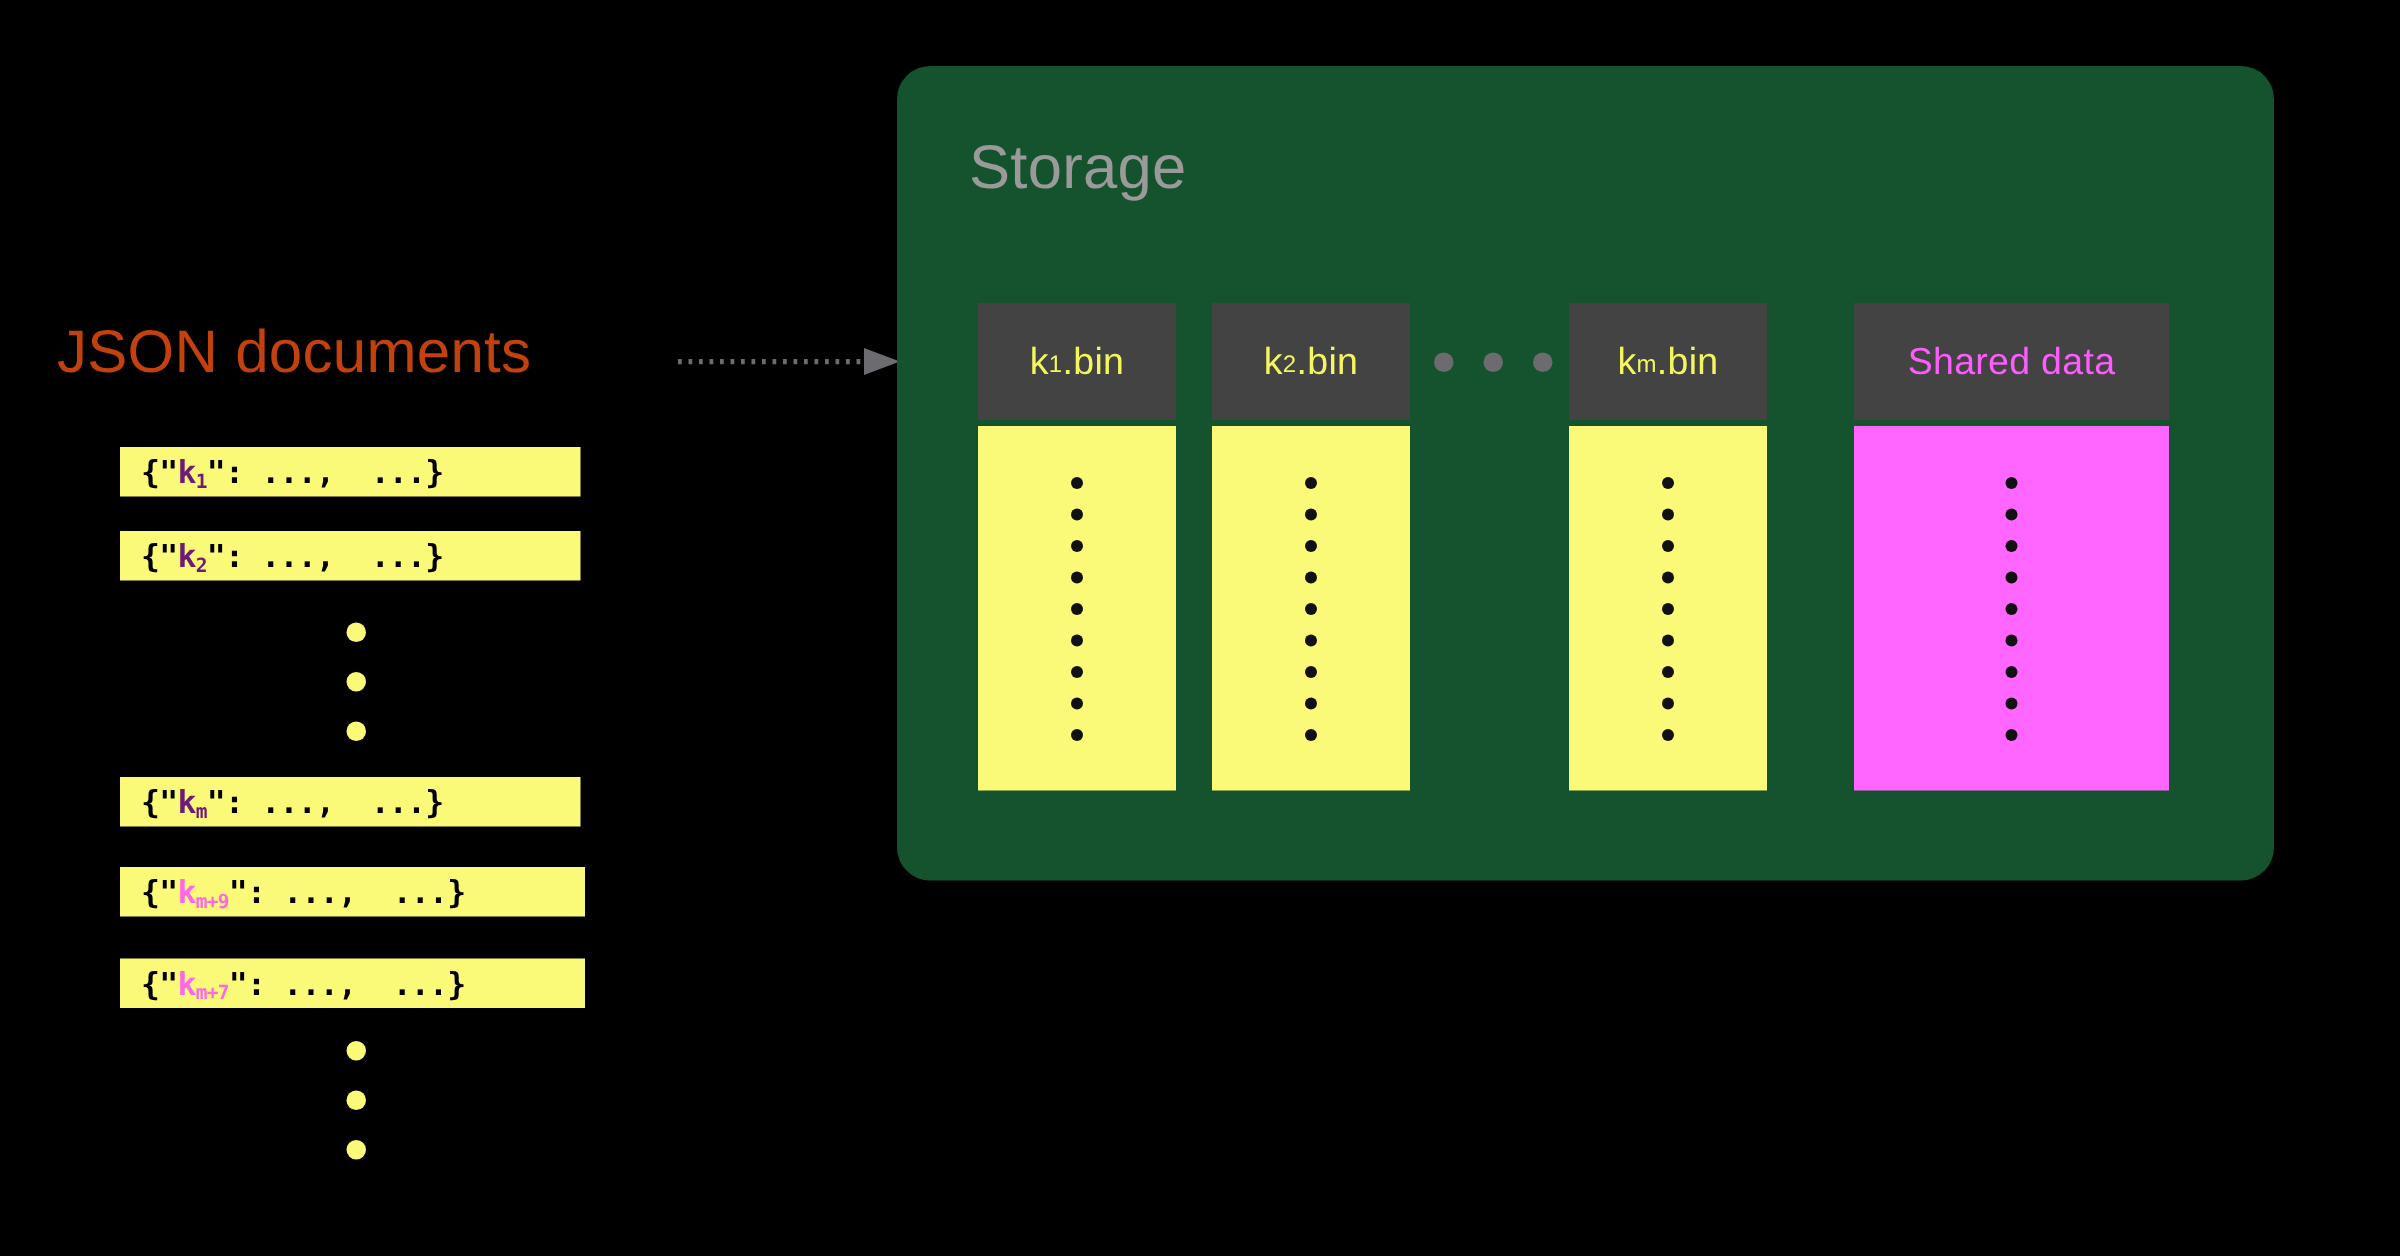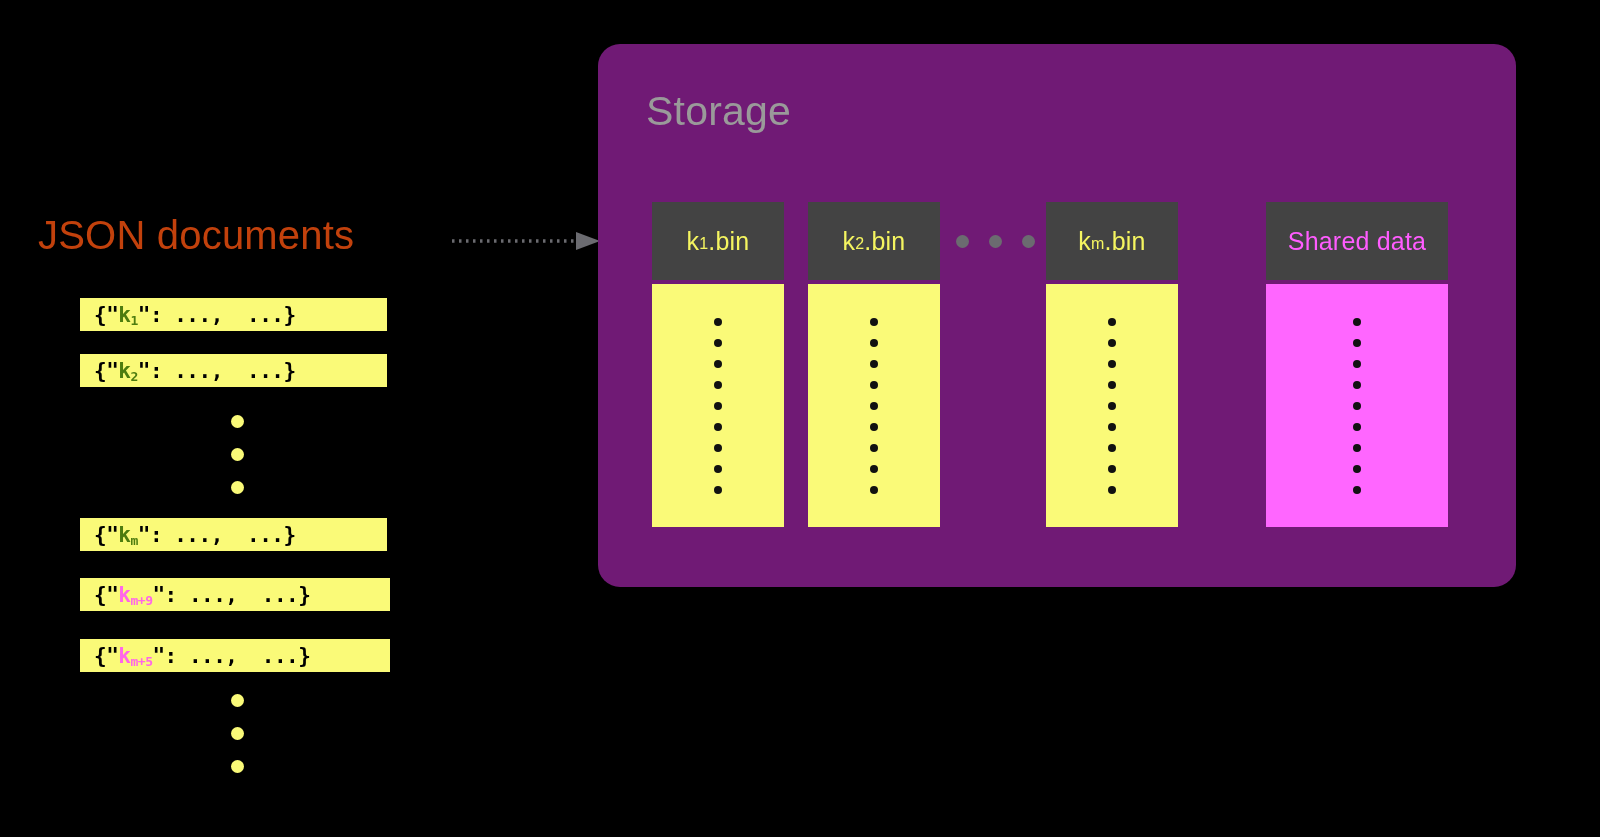--- a/index.html
+++ b/index.html
@@ -46,21 +46,21 @@
     align-items: center;
     padding-left: 14px;
     box-sizing: border-box;
     font-family: "DejaVu Sans Mono", monospace;
     font-size: 21px;
     font-weight: bold;
     color: #000000;
     white-space: pre;
     letter-spacing: -0.5px;
   }
-  .doc-box .keyname { color: #4d7c0f; }
+  .doc-box .keyname { color: #701a75; }
   .doc-box.shared .keyname { color: #FF66E8; }
   .doc-box sub {
     font-size: 0.62em;
     vertical-align: baseline;
     position: relative;
     bottom: -0.26em;
     letter-spacing: -0.5px;
   }
 
   #doc-1 { top: 298px; }
@@ -94,21 +94,21 @@
     height: 26px;
   }
 
   
   #storage-panel {
     position: absolute;
     left: 598px;
     top: 44px;
     width: 918px;
     height: 543px;
-    background: #701a75;
+    background: #14532d;
     border-radius: 22px;
   }
 
   #storage-title {
     position: absolute;
     left: 48px;
     top: 44px;
     font-size: 41px;
     font-weight: 400;
     color: #9a9a9a;
@@ -163,22 +163,22 @@
     background: #111111;
   }
 
   #bin-1 { left: 0px; }
   #bin-2 { left: 156px; }
   #bin-3 { left: 394px; }
 
   #bin-shared {
     position: absolute;
     top: 0;
-    left: 614px;
-    width: 182px;
+    left: 584px;
+    width: 210px;
     border-radius: 13px;
   }
   #bin-shared .bin-header {
     height: 78px;
     background: #434343;
     display: flex;
     align-items: center;
     justify-content: center;
     font-size: 25px;
     font-weight: 400;
@@ -240,21 +240,21 @@
 
   <div class="doc-box" id="doc-3">
     <span>{"</span><span class="keyname"><span>k</span><sub>m</sub></span><span>": ...,  ...}</span>
   </div>
 
   <div class="doc-box shared" id="doc-4">
     <span>{"</span><span class="keyname"><span>k</span><sub>m+9</sub></span><span>": ...,  ...}</span>
   </div>
 
   <div class="doc-box shared" id="doc-5">
-    <span>{"</span><span class="keyname"><span>k</span><sub>m+5</sub></span><span>": ...,  ...}</span>
+    <span>{"</span><span class="keyname"><span>k</span><sub>m+7</sub></span><span>": ...,  ...}</span>
   </div>
 
   <div class="vdots" id="vdots-bot">
     <span class="d"></span>
     <span class="d"></span>
     <span class="d"></span>
   </div>
 </div>
 
 <svg id="connector" viewBox="0 0 148 26">

